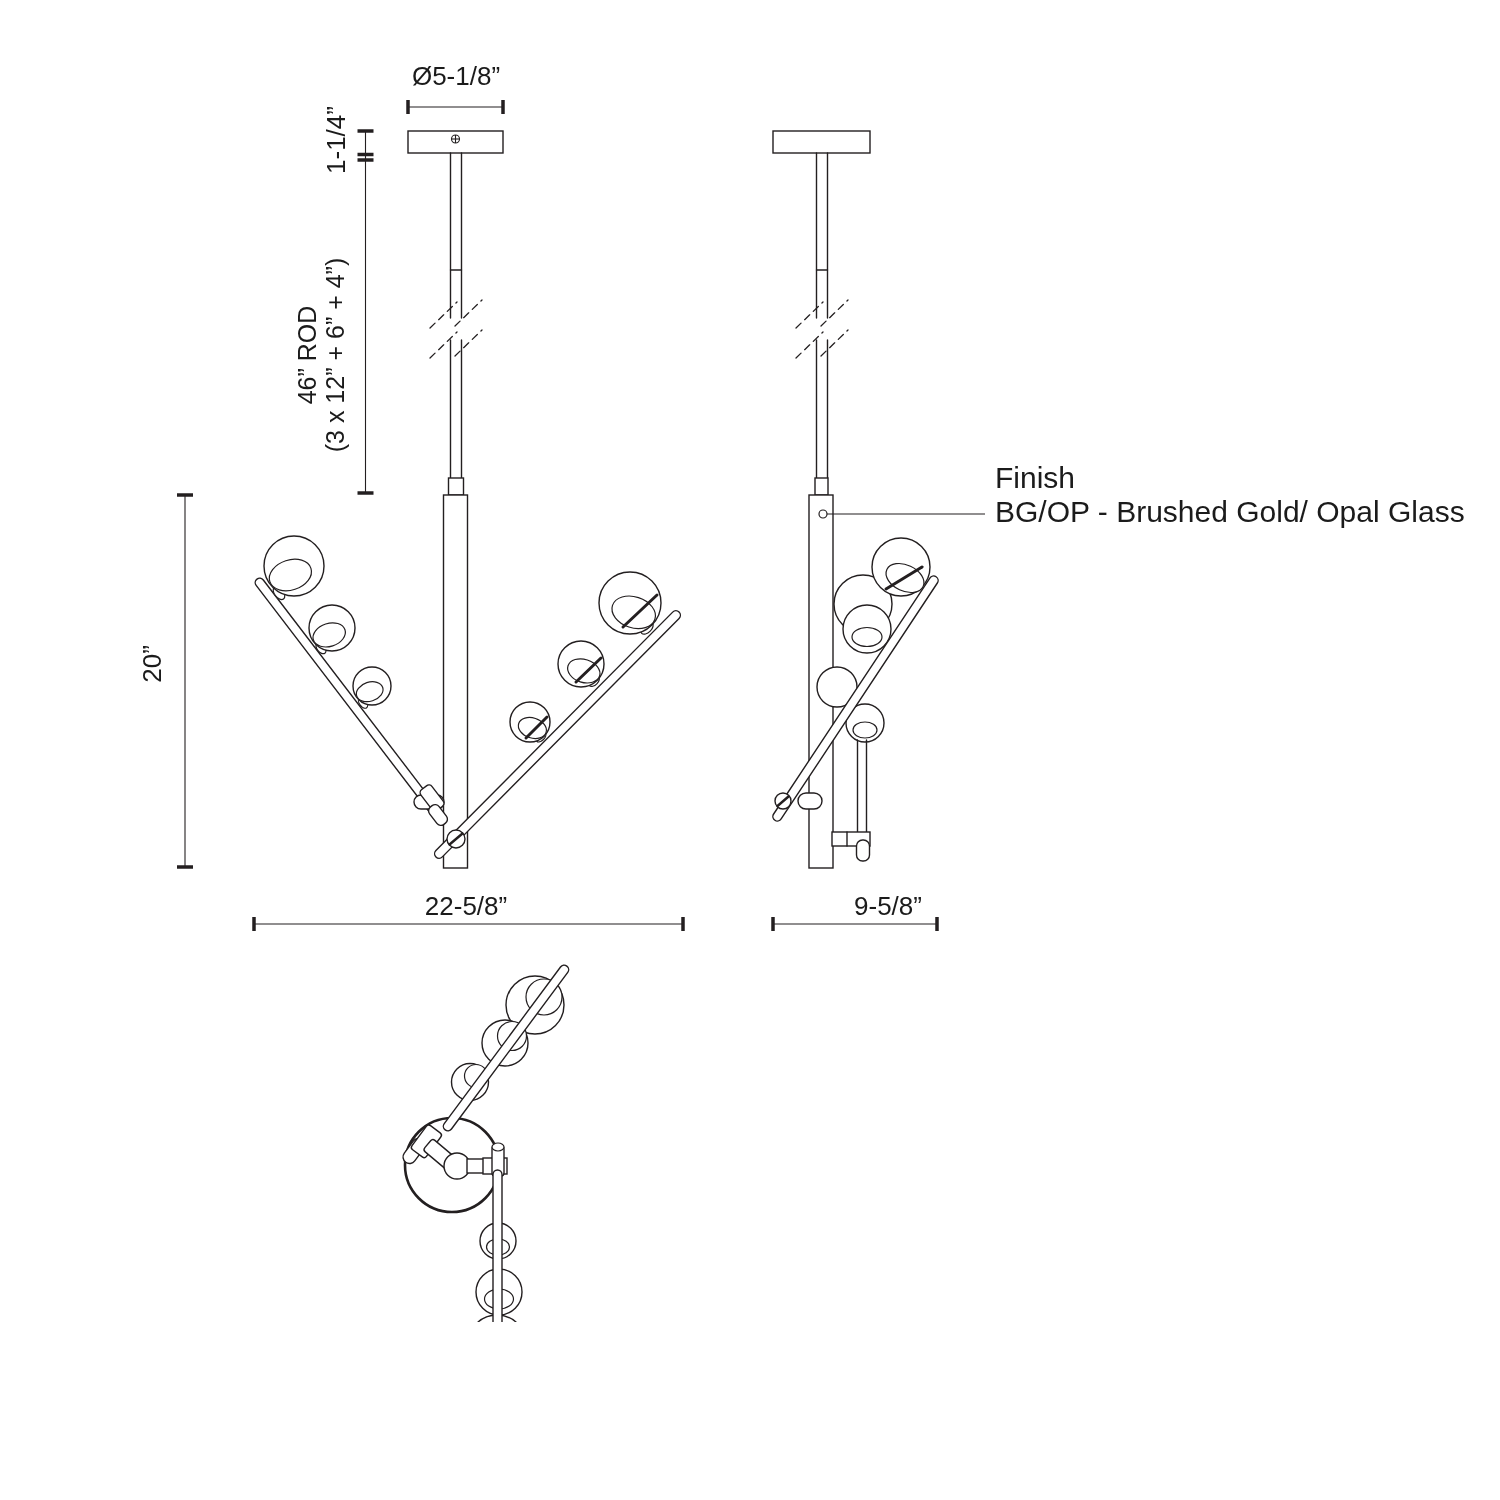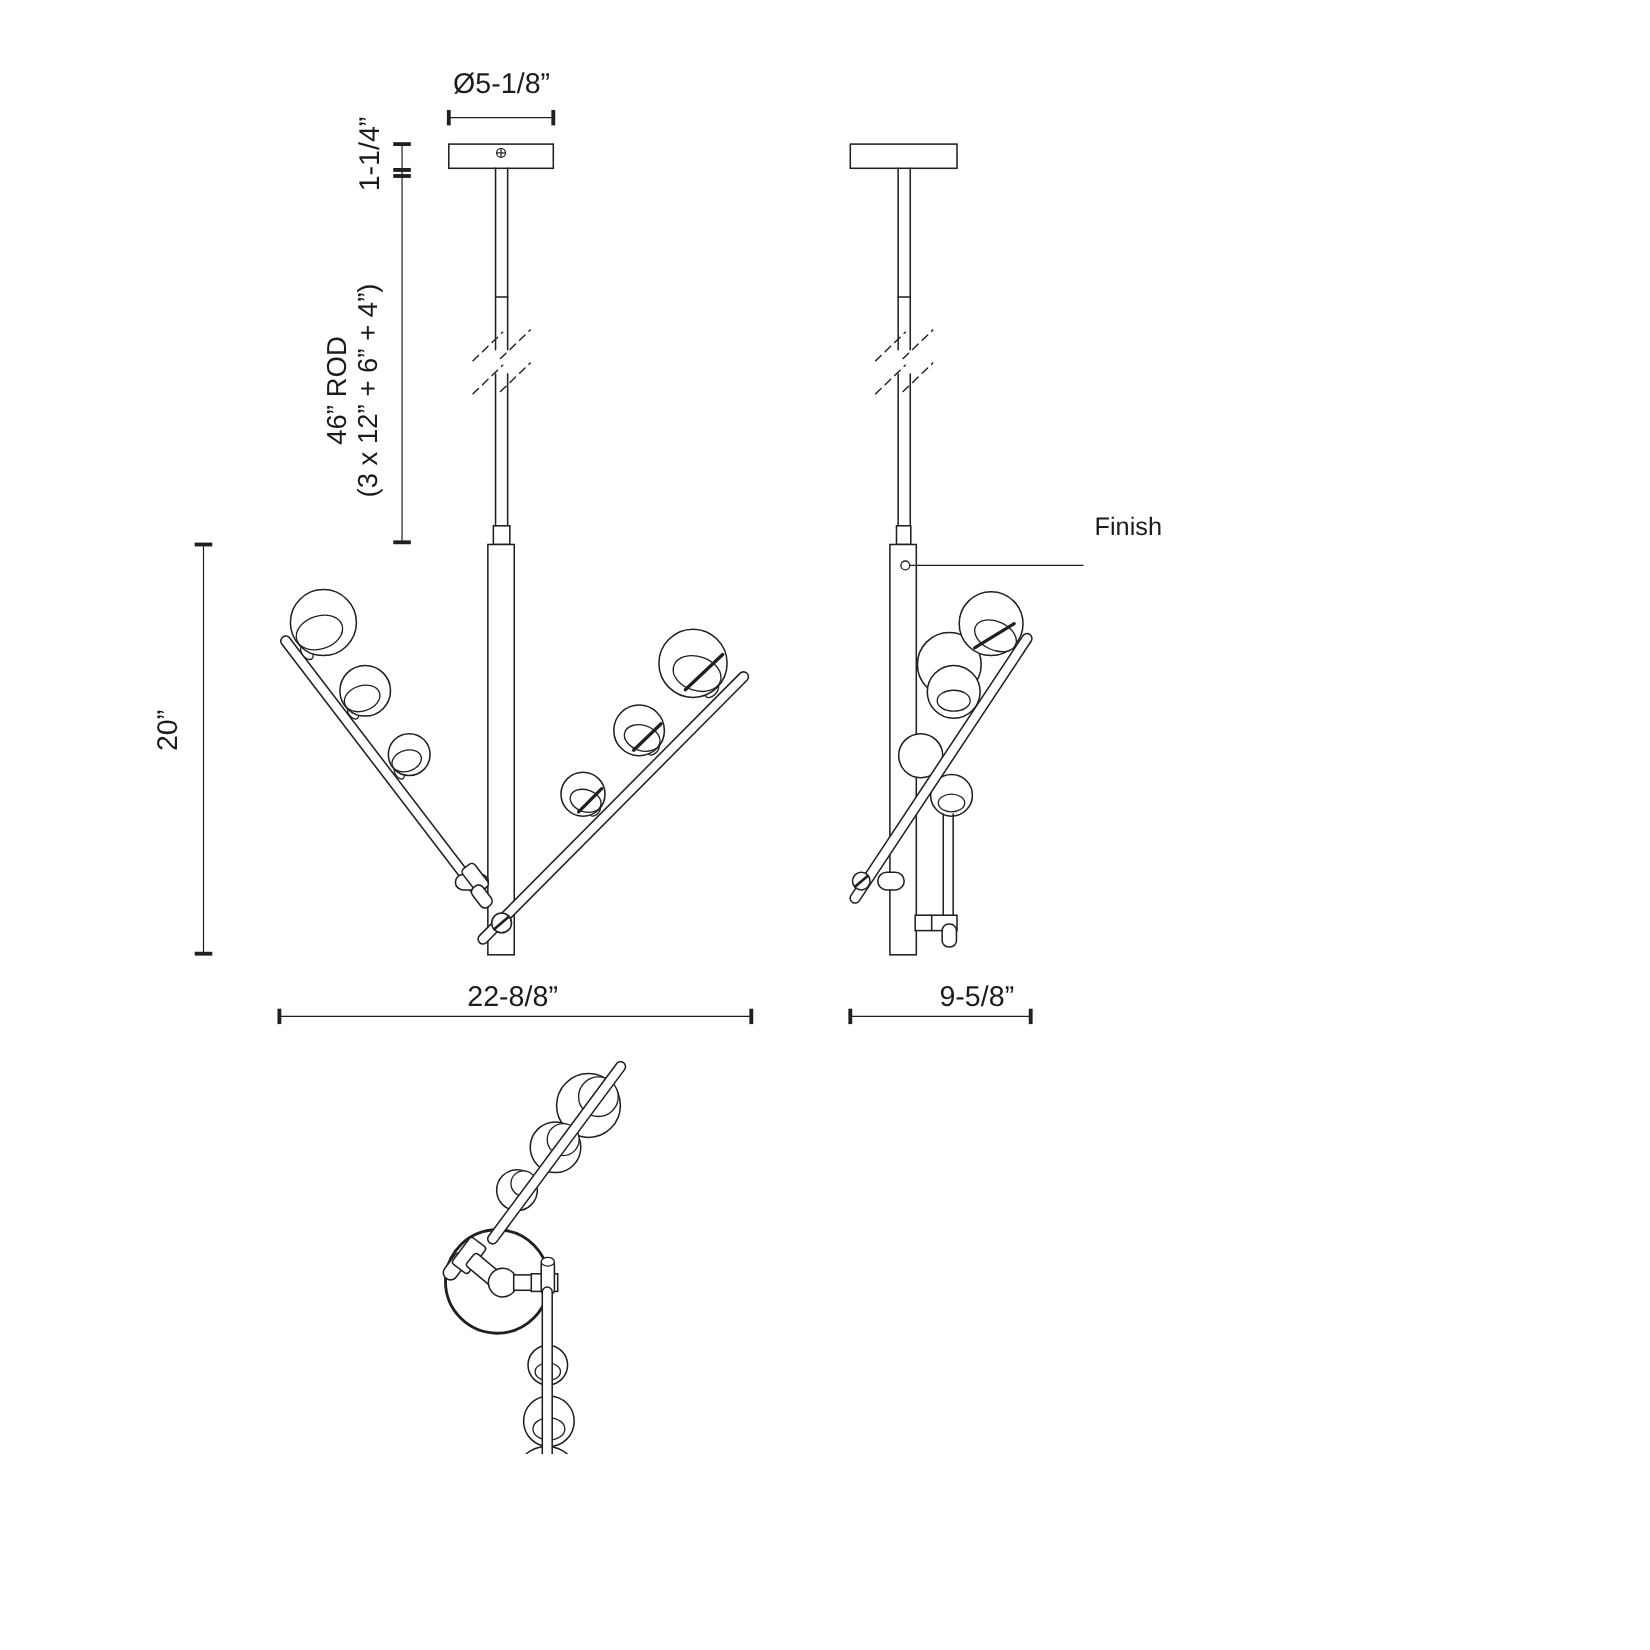--- a/index.html
+++ b/index.html
@@ -13,21 +13,21 @@
   .thin {stroke:#231f20;stroke-width:1.1;fill:none;}
   .sock {stroke:#231f20;stroke-width:1.2;fill:#ffffff;}
   .chord{stroke:#231f20;stroke-width:3;fill:none;stroke-linecap:round;}
   .dim  {stroke:#231f20;stroke-width:1.1;fill:none;}
   .tick {stroke:#231f20;stroke-width:3.5;fill:none;}
   .brk  {stroke:#231f20;stroke-width:1.3;fill:none;stroke-dasharray:7 5;stroke-linecap:round;}
   
   .dim-label{position:absolute;font-size:26px;line-height:1.1;white-space:nowrap;
              transform:translate(-50%,-50%);color:#1b1b1b;}
   .dim-label.rot{transform:translate(-50%,-50%) rotate(-90deg);text-align:center;}
-  .finish-block{position:absolute;left:995px;top:461px;font-size:23px;line-height:34px;
+  .finish-block{position:absolute;left:995px;top:461px;font-size:30px;line-height:34px;
                 white-space:nowrap;color:#1b1b1b;}
 </style>
 </head>
 <body>
 
 <div id="canvas">
 
   <svg width="1500" height="1500" viewBox="0 0 1500 1500">
 
     <g>
@@ -212,21 +212,22 @@
 
   <div class="dim-label rot" style="left:336px;top:140px;">1-1/4”</div>
 
   <div class="dim-label rot" style="left:321px;top:355px;font-size:25px;">
     <div>46” ROD</div>
     <div>(3 x 12” + 6” + 4”)</div>
   </div>
 
   <div class="dim-label rot" style="left:152px;top:664px;">20”</div>
 
-  <div class="dim-label" style="left:466px;top:906px;">22-8/8”</div>
+  <div class="dim-label" style="left:466px;top:906px;">22-5/8”</div>
 
   <div class="dim-label" style="left:888px;top:906px;">9-5/8”</div>
 
   <div class="finish-block">
     <div>Finish</div>
+    <div>BG/OP - Brushed Gold/ Opal Glass</div>
   </div>
 
 </div>
 
 </body></html>

